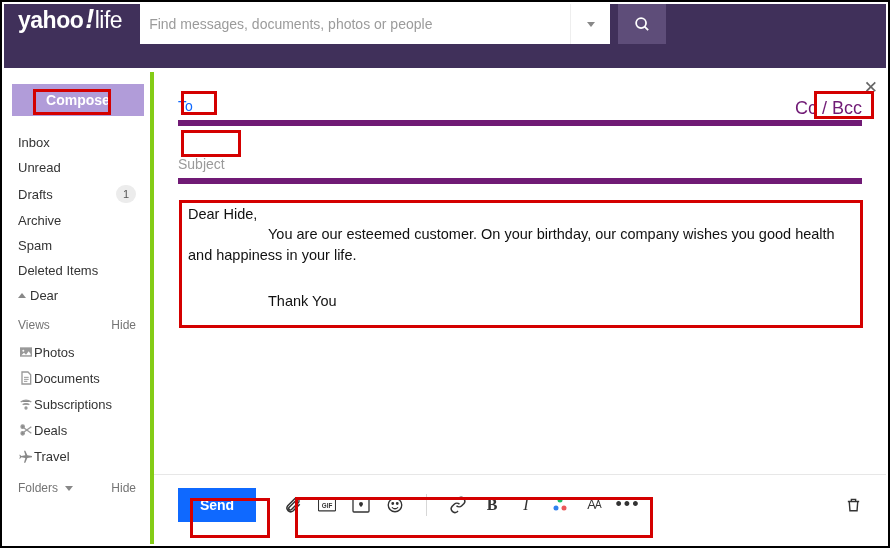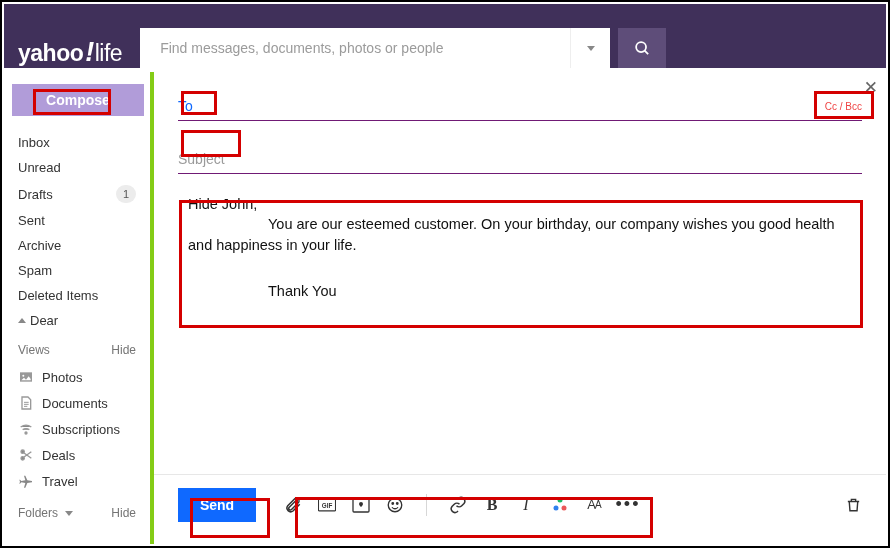--- a/index.html
+++ b/index.html
@@ -1,50 +1,50 @@
 <!DOCTYPE html>
 <html><head>
 <meta charset="utf-8">
 <style>
   *{box-sizing:border-box;margin:0;padding:0;font-family:"Helvetica Neue",Arial,sans-serif}
   body{width:890px;height:548px;overflow:hidden;background:#fff;position:relative}
   .mainframe{position:absolute;left:0;top:0;width:890px;height:548px;border:2px solid #000}
 
   
-  .hdr{position:absolute;left:2px;top:2px;right:2px;height:64px;background:#40305a;display:flex;align-items:flex-end;padding:0 14px}
+  .hdr{position:absolute;left:2px;top:2px;right:2px;height:64px;background:#40305a;display:flex;align-items:flex-start;padding:0 14px}
   .logo{display:flex;align-items:baseline;color:#fff;font-weight:900;letter-spacing:-.5px}
   .logo .y{font-size:23px}
   .logo .bang{font-size:27px;font-style:italic;font-weight:900;margin:0 1px 0 2px}
   .logo .m{font-size:23px;font-weight:400}
   .search{margin-left:18px;display:flex;align-items:center}
-  .sinput{width:430px;height:40px;background:#fff;border:none;padding:0 20px;font-size:14px;color:#0369a1}
+  .sinput{width:430px;height:40px;background:#fff;border:none;padding:0 9px;font-size:14px;color:#0369a1}
   .sinput::placeholder{color:#9b9b9b}
   .sdrop{width:40px;height:40px;background:#fff;border-left:1px solid #eee;display:flex;align-items:center;justify-content:center;color:#888}
   .sbtn{width:48px;height:40px;margin-left:8px;background:#5e4d79;display:flex;align-items:center;justify-content:center;color:#fff}
 
   
   .side{position:absolute;left:2px;top:70px;bottom:2px;width:150px;background:#fff;border-right:4px solid #84cc16;font-size:13px;color:#333}
   .compose-wrap{padding:12px 8px 12px 8px}
   .compose{width:132px;height:32px;background:#b19cd9;color:#fff;font-size:14px;font-weight:600;display:flex;align-items:center;justify-content:center}
   .folders{padding:2px 0}
   .folders li{list-style:none;padding:5px 14px;display:flex;align-items:center;justify-content:space-between;cursor:pointer}
   .folders li.sec{color:#747474;font-size:12px;padding-top:10px}
   .folders li .cnt{background:#ececec;color:#555;border-radius:10px;min-width:20px;height:18px;display:flex;align-items:center;justify-content:center;font-size:11px;padding:0 6px}
-  .views li{list-style:none;padding:5px 14px;display:flex;align-items:center;gap:8px;color:#333;cursor:pointer}
+  .views li{list-style:none;padding:5px 14px;display:flex;align-items:center;color:#333;cursor:pointer}
   .views li svg,.views li .ico{width:16px;height:16px;fill:#888;color:#888}
   .less{display:flex;align-items:center;gap:4px}
   .vw{display:flex;align-items:center;gap:7px}
 
   
   .pane{position:absolute;left:152px;right:2px;top:70px;bottom:2px;background:#fff}
   .close{position:absolute;right:8px;top:5px;color:#666;font-size:17px;cursor:pointer}
   .fields{padding:20px 24px 0 24px}
-  .row{display:flex;align-items:center;border-bottom:1px solid #701a75;padding:6px 0;position:relative}
+  .row{display:flex;border-bottom:6px solid #701a75;padding:6px 0;position:relative}
   .lbl-to{color:#0f69ff;font-size:14px}
-  .ccbcc{position:absolute;right:0;color:#ef4444;font-size:10px;cursor:pointer}
+  .ccbcc{position:absolute;right:0;color:#701a75;font-size:18px;cursor:pointer}
   .subj{color:#9a9a9a;font-size:14px}
   .body{padding:20px 10px 10px 10px;font-size:14.5px;line-height:1.4;color:#111}
   .body .para{margin:0}
   .indent{display:inline-block;width:80px}
 
   
   .btmbar{position:absolute;left:0;right:0;bottom:10px;height:60px;border-top:1px solid #e7e7e7;display:flex;align-items:center;padding:0 24px;background:#fff}
   .send{width:78px;height:34px;background:#0f69ff;color:#fff;font-weight:600;font-size:14px;display:flex;align-items:center;justify-content:center}
   .tools{display:flex;align-items:center;gap:16px;margin-left:28px}
   .tool{width:18px;height:18px;display:flex;align-items:center;justify-content:center;color:#333}
@@ -90,23 +90,20 @@
     <ul class="folders">
       <li>
           <span>Inbox</span>
         </li>
       <li>
           <span>Unread</span>
         </li>
       <li>
           <span>Drafts</span>
           <span class="cnt">1</span>
-        </li>
-      <li>
-          <span>Sent</span>
         </li>
       <li>
           <span>Archive</span>
         </li>
       <li>
           <span>Spam</span>
         </li>
       <li>
           <span>Deleted Items</span>
         </li>
@@ -175,21 +172,21 @@
     <div class="close">✕</div>
     <div class="fields">
       <div class="row">
         <span class="lbl-to">To</span>
         <span class="ccbcc">Cc / Bcc</span>
       </div>
       <div class="row" style="margin-top:24px">
         <span class="subj">Subject</span>
       </div>
       <div class="body">
-        <p class="para"><span>Hide John,</span></p>
+        <p class="para"><span>Dear Hide,</span></p>
         <p class="para"><span class="indent"></span><span>You are our esteemed customer. On your birthday, our company wishes you good health and happiness in your life.</span></p>
         <p class="para" style="margin-top:26px"><span class="indent"></span><span>Thank You</span></p>
       </div>
     </div>
 
     <div class="btmbar">
       <div class="send">Send</div>
       <div class="tools">
         <div class="tool">
           <svg width="18" height="18" viewBox="0 0 24 24" fill="none" stroke="#333" stroke-width="2">

